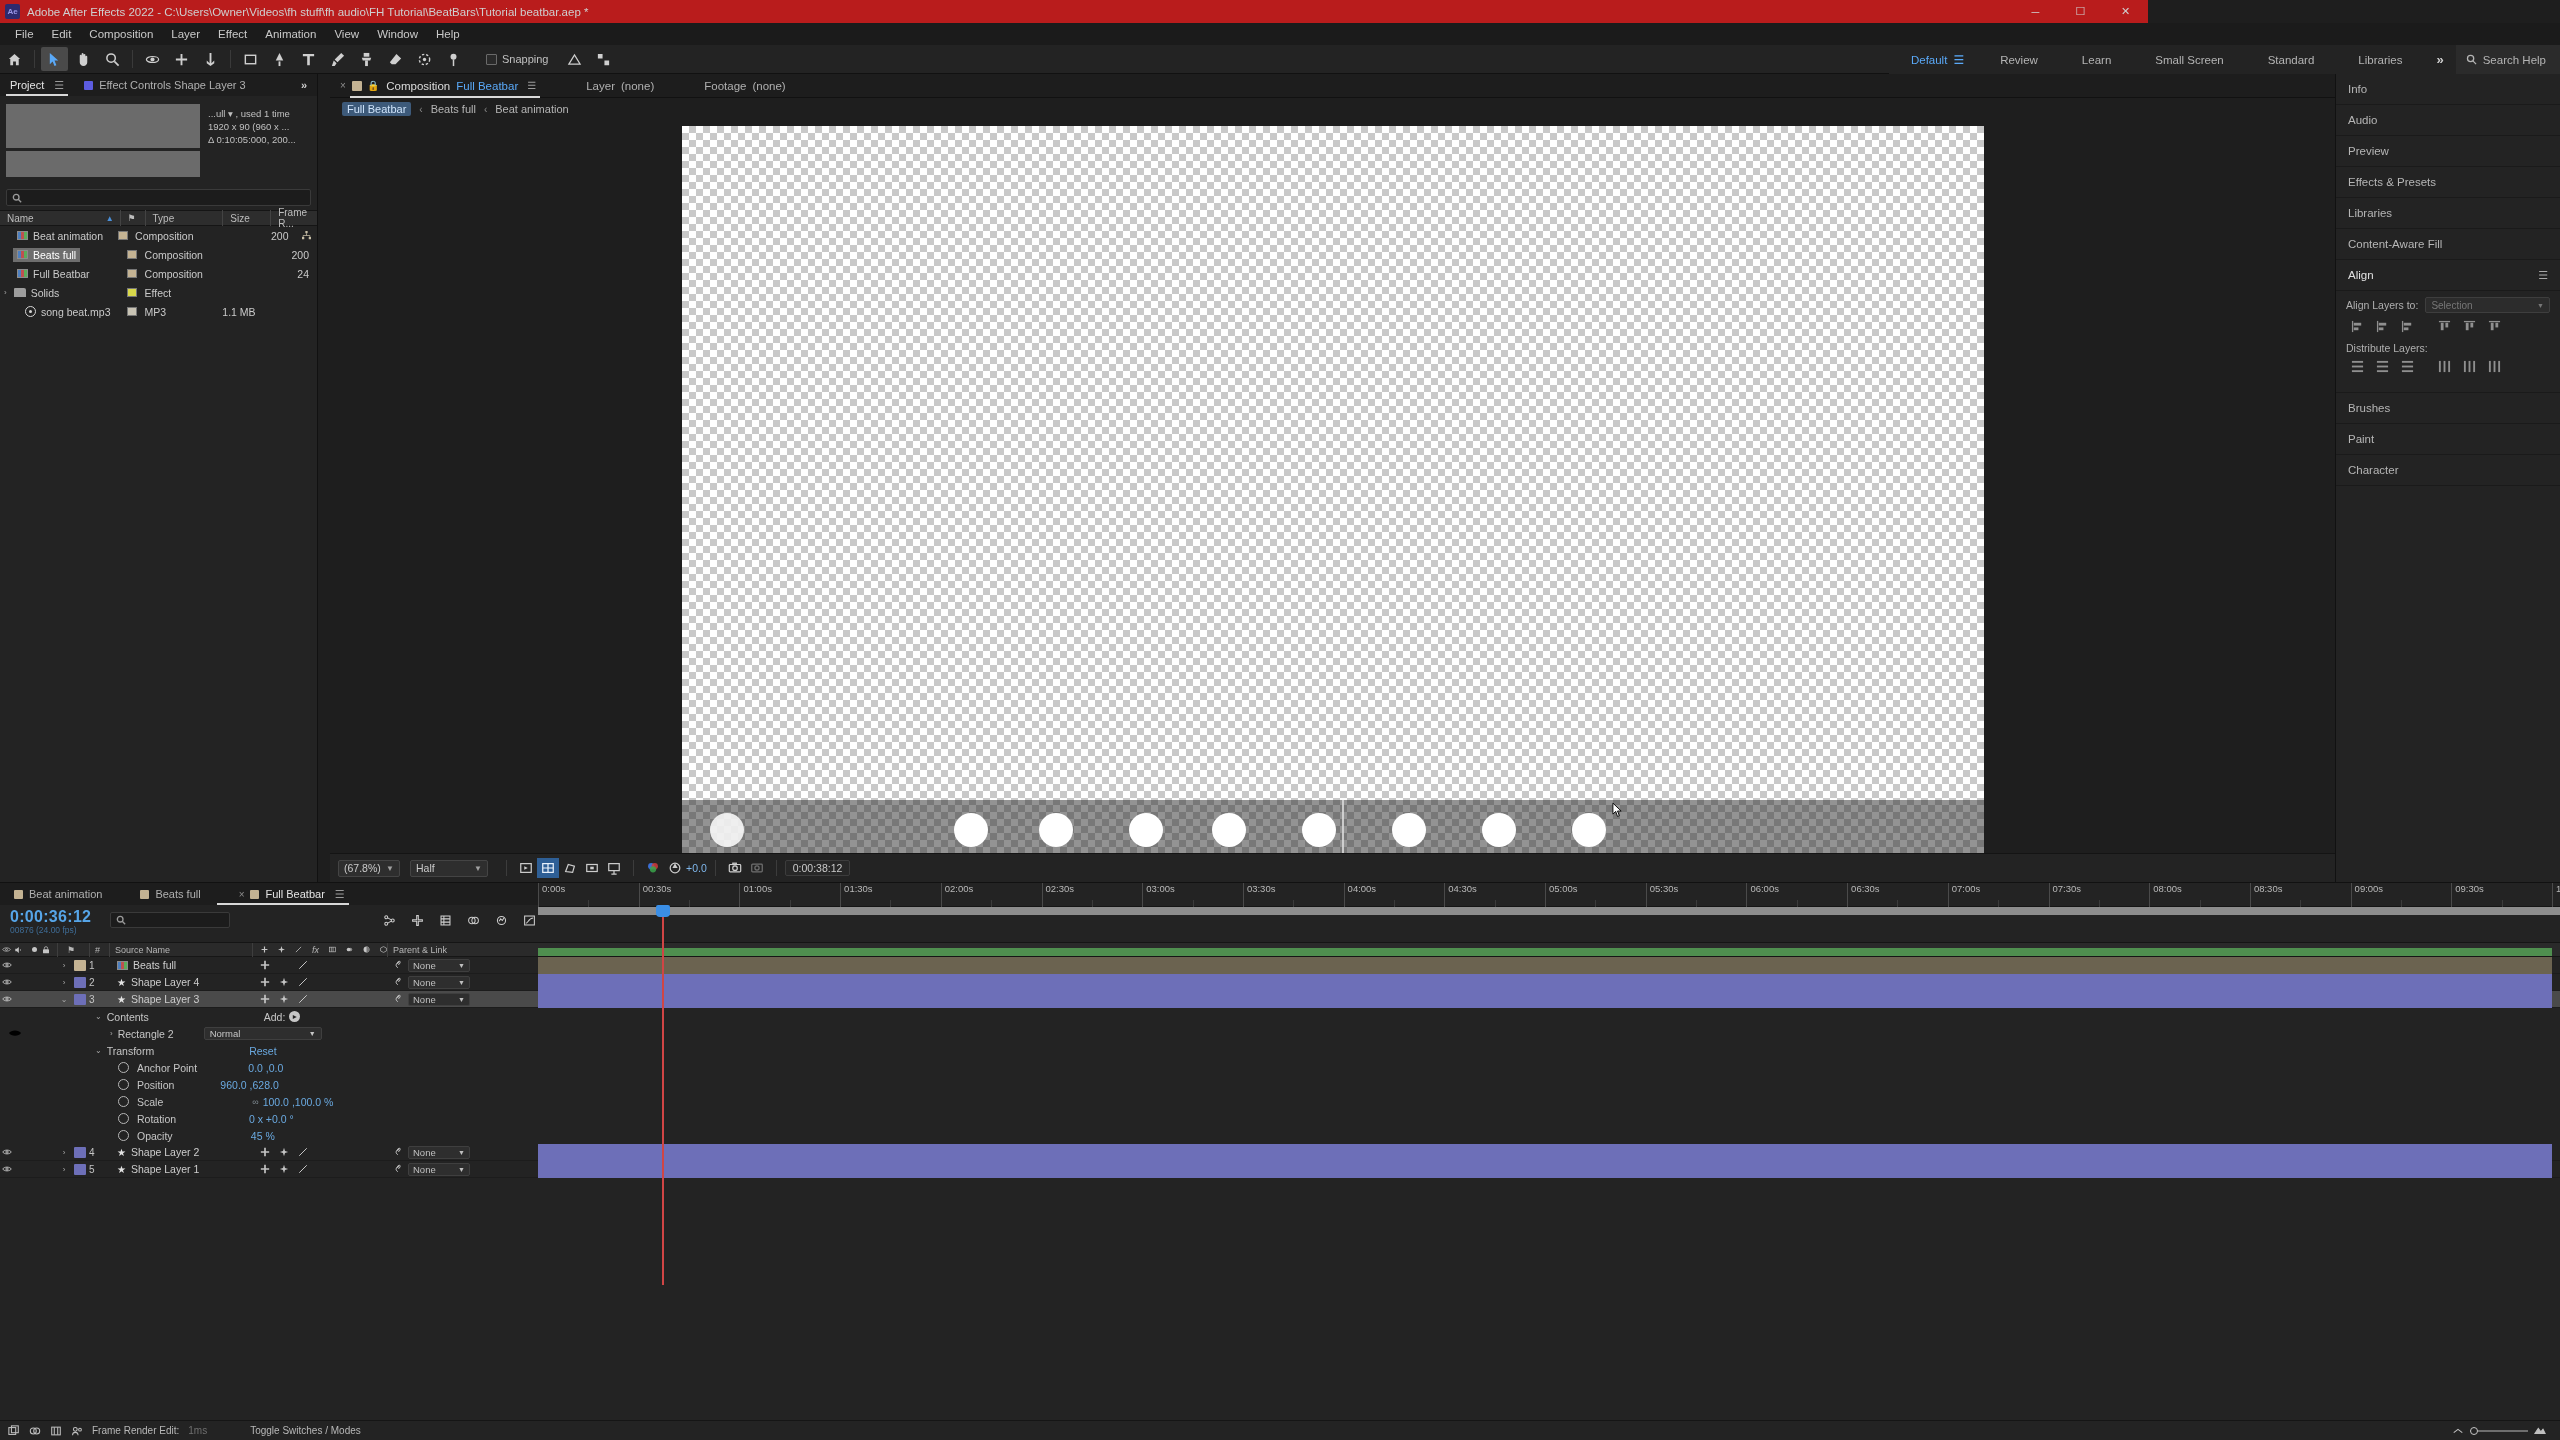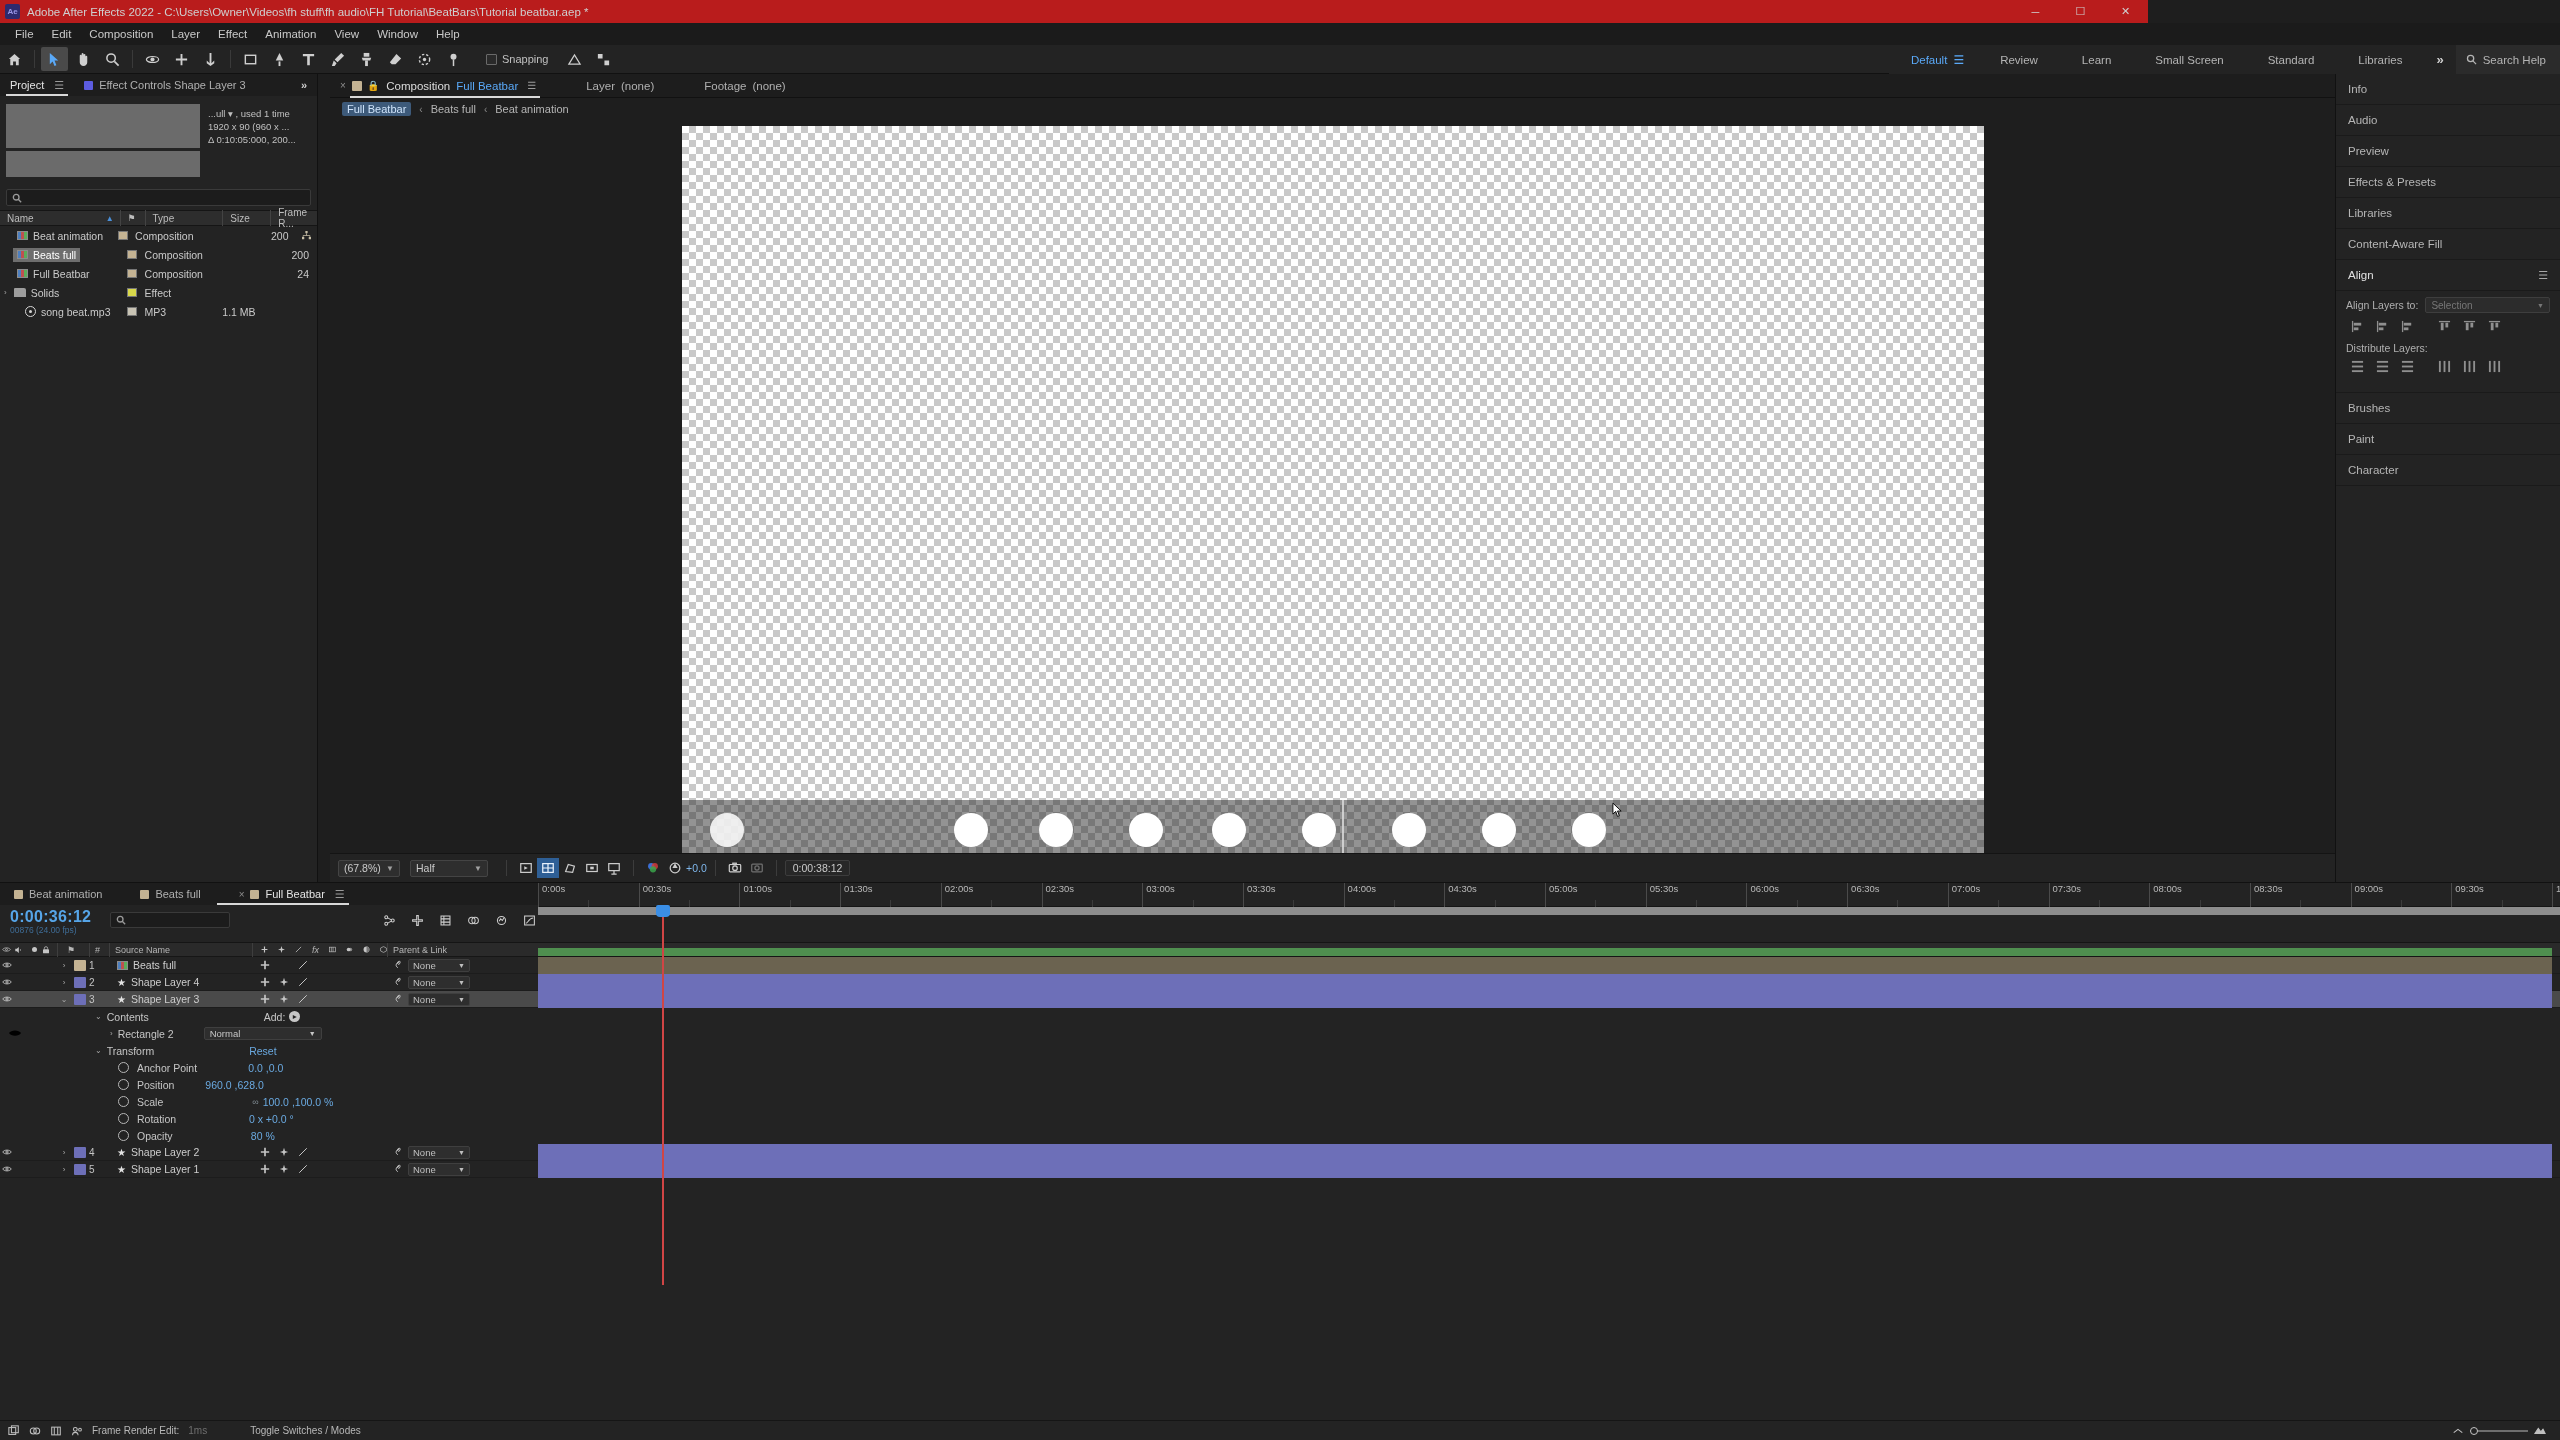--- a/index.html
+++ b/index.html
@@ -1069,21 +1069,21 @@
           <span style="padding-left:8px">Anchor Point</span>
           <span style="margin-left:51.19999999999999px;display:flex;align-items:center;gap:4px">
             <span class="pval">0.0 ,0.0</span>
           </span>
           <span style="margin-left:auto;margin-right:2094px"></span>
         </div>
         <div class="prow">
           <div style="width:118px"></div>
           <span class="stopwatch"></span>
           <span style="padding-left:8px">Position</span>
-          <span style="margin-left:31px;display:flex;align-items:center;gap:4px">
+          <span style="margin-left:46px;display:flex;align-items:center;gap:4px">
             <span class="pval">960.0 ,628.0</span>
           </span>
           <span style="margin-left:auto;margin-right:2094px"></span>
         </div>
         <div class="prow">
           <div style="width:118px"></div>
           <span class="stopwatch"></span>
           <span style="padding-left:8px">Scale</span>
           <span style="margin-left:89px;display:flex;align-items:center;gap:4px">
             <span style="color:#7f8a92;font-size:9px">∞</span>
@@ -1098,21 +1098,21 @@
           <span style="margin-left:72.8px;display:flex;align-items:center;gap:4px">
             <span class="pval">0 x +0.0 °</span>
           </span>
           <span style="margin-left:auto;margin-right:2094px"></span>
         </div>
         <div class="prow">
           <div style="width:118px"></div>
           <span class="stopwatch"></span>
           <span style="padding-left:8px">Opacity</span>
           <span style="margin-left:78.19999999999999px;display:flex;align-items:center;gap:4px">
-            <span class="pval">80 %</span>
+            <span class="pval">45 %</span>
           </span>
           <span style="margin-left:auto;margin-right:2094px"></span>
         </div>
         <div class="lrow">
           <div class="eye">
             <svg viewBox="0 0 14 10">
               <path d="M1 5 C3 1.5 11 1.5 13 5 C11 8.5 3 8.5 1 5Z"></path>
               <circle cx="7" cy="5" r="1.6"></circle>
             </svg>
           </div>

